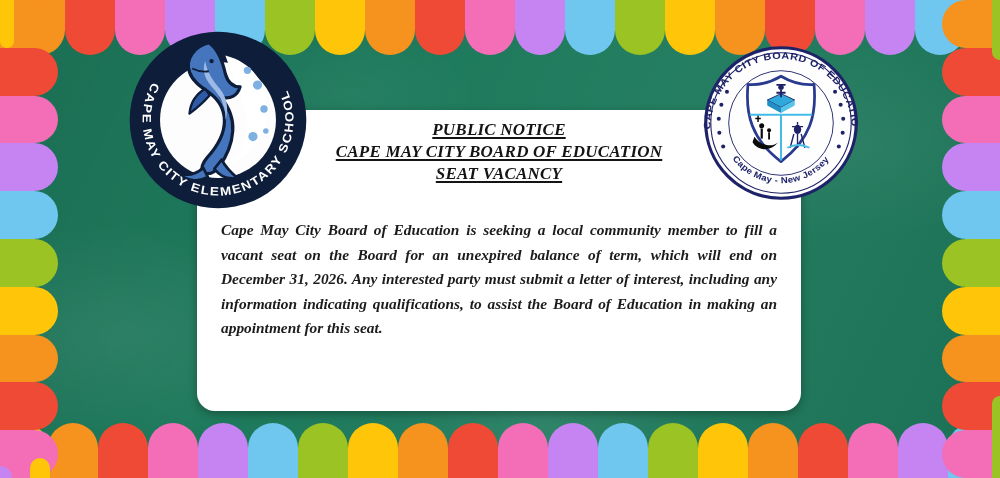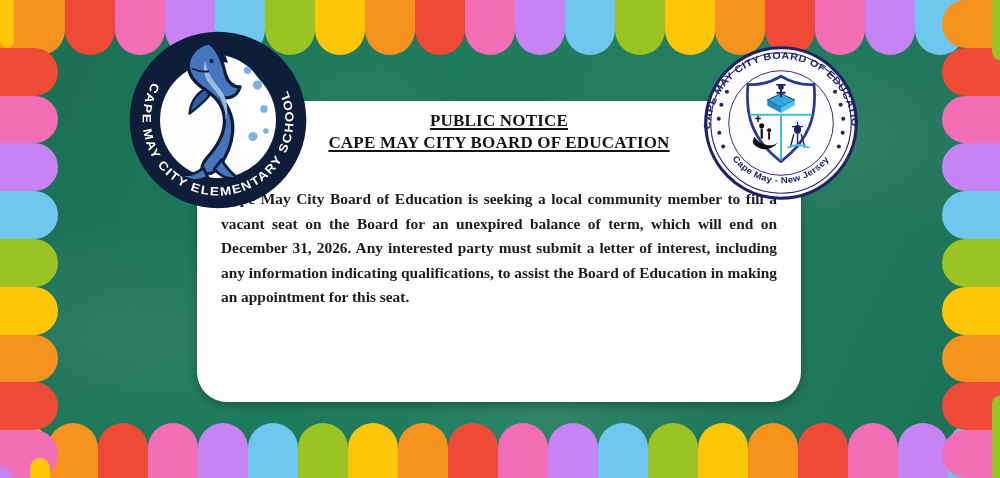--- a/index.html
+++ b/index.html
@@ -12,23 +12,24 @@
     background-image:
       radial-gradient(300px 160px at 12% 70%, rgba(255,255,255,.07), transparent 70%),
       radial-gradient(260px 140px at 85% 30%, rgba(255,255,255,.05), transparent 70%),
       radial-gradient(220px 130px at 55% 88%, rgba(255,255,255,.05), transparent 70%),
       radial-gradient(180px 100px at 35% 20%, rgba(255,255,255,.04), transparent 70%),
       linear-gradient(115deg, rgba(0,0,0,.10), rgba(0,0,0,0) 35%, rgba(255,255,255,.03) 60%, rgba(0,0,0,.08));
   }
   #border-layer{position:absolute;inset:0;z-index:2;}
   .pill{position:absolute;}
   .card{
-    position:absolute;left:197px;top:101px;width:604px;height:301px;
-    background:#FFFFFF;border-radius:30px;z-index:3;
+    position:absolute;left:197px;top:110px;width:604px;height:301px;
+    background:#FFFFFF;border-radius:18px;z-index:3;
     box-shadow:0 3px 10px rgba(0,0,0,.30);
+    font-style:italic;
   }
   .title-block{padding-top:9px;text-align:center;color:#141414;}
   .title-line{
     font-weight:bold;font-size:17px;line-height:22px;letter-spacing:.2px;
     text-decoration:underline;text-decoration-thickness:1.5px;text-underline-offset:2px;
   }
   .body-text{
     margin:33px 24px 0 24px;font-weight:bold;font-size:15.4px;line-height:24.5px;
     text-align:justify;color:#1c1c1c;
   }
@@ -111,20 +112,21 @@
       <div class="pill" style="left: 30px; top: 458px; width: 20px; height: 20px; border-radius: 10px 10px 0px 0px; background: rgb(255, 198, 9);"></div>
       <div class="pill" style="left: 0px; top: 466px; width: 12px; height: 12px; border-radius: 0px 12px 0px 0px; background: rgb(197, 132, 241);"></div>
       <div class="pill" style="left: 992px; top: 0px; width: 8px; height: 60px; border-radius: 0px 0px 0px 8px; background: rgb(155, 195, 36);"></div>
       <div class="pill" style="left: 992px; top: 396px; width: 8px; height: 82px; border-radius: 8px 0px 0px; background: rgb(155, 195, 36);"></div>
     </div>
 
   <div class="card">
     <div class="title-block">
       <div class="title-line">PUBLIC NOTICE</div>
       <div class="title-line">CAPE MAY CITY BOARD OF EDUCATION</div>
+      <div class="title-line">SEAT VACANCY</div>
     </div>
     <p class="body-text">Cape May City Board of Education is seeking a local community member to fill a vacant seat on the Board for an unexpired balance of term, which will end on December 31, 2026. Any interested party must submit a letter of interest, including any information indicating qualifications, to assist the Board of Education in making an appointment for this seat.</p>
   </div>
 
   <svg id="school-logo" class="logo" viewBox="0 0 200 200">
     <circle cx="100" cy="100" r="96" fill="#0D1D3A"></circle>
     <circle cx="100" cy="100" r="63" fill="#FDFDFD"></circle>
     <g>
       <path d="M108,30 C140,38 158,66 152,100 C148,124 132,142 112,148 C128,130 136,110 130,90 C124,68 114,48 108,30 Z" fill="#FFFFFF"></path>
       <circle cx="143" cy="62" r="5" fill="#7FB0E2"></circle>

